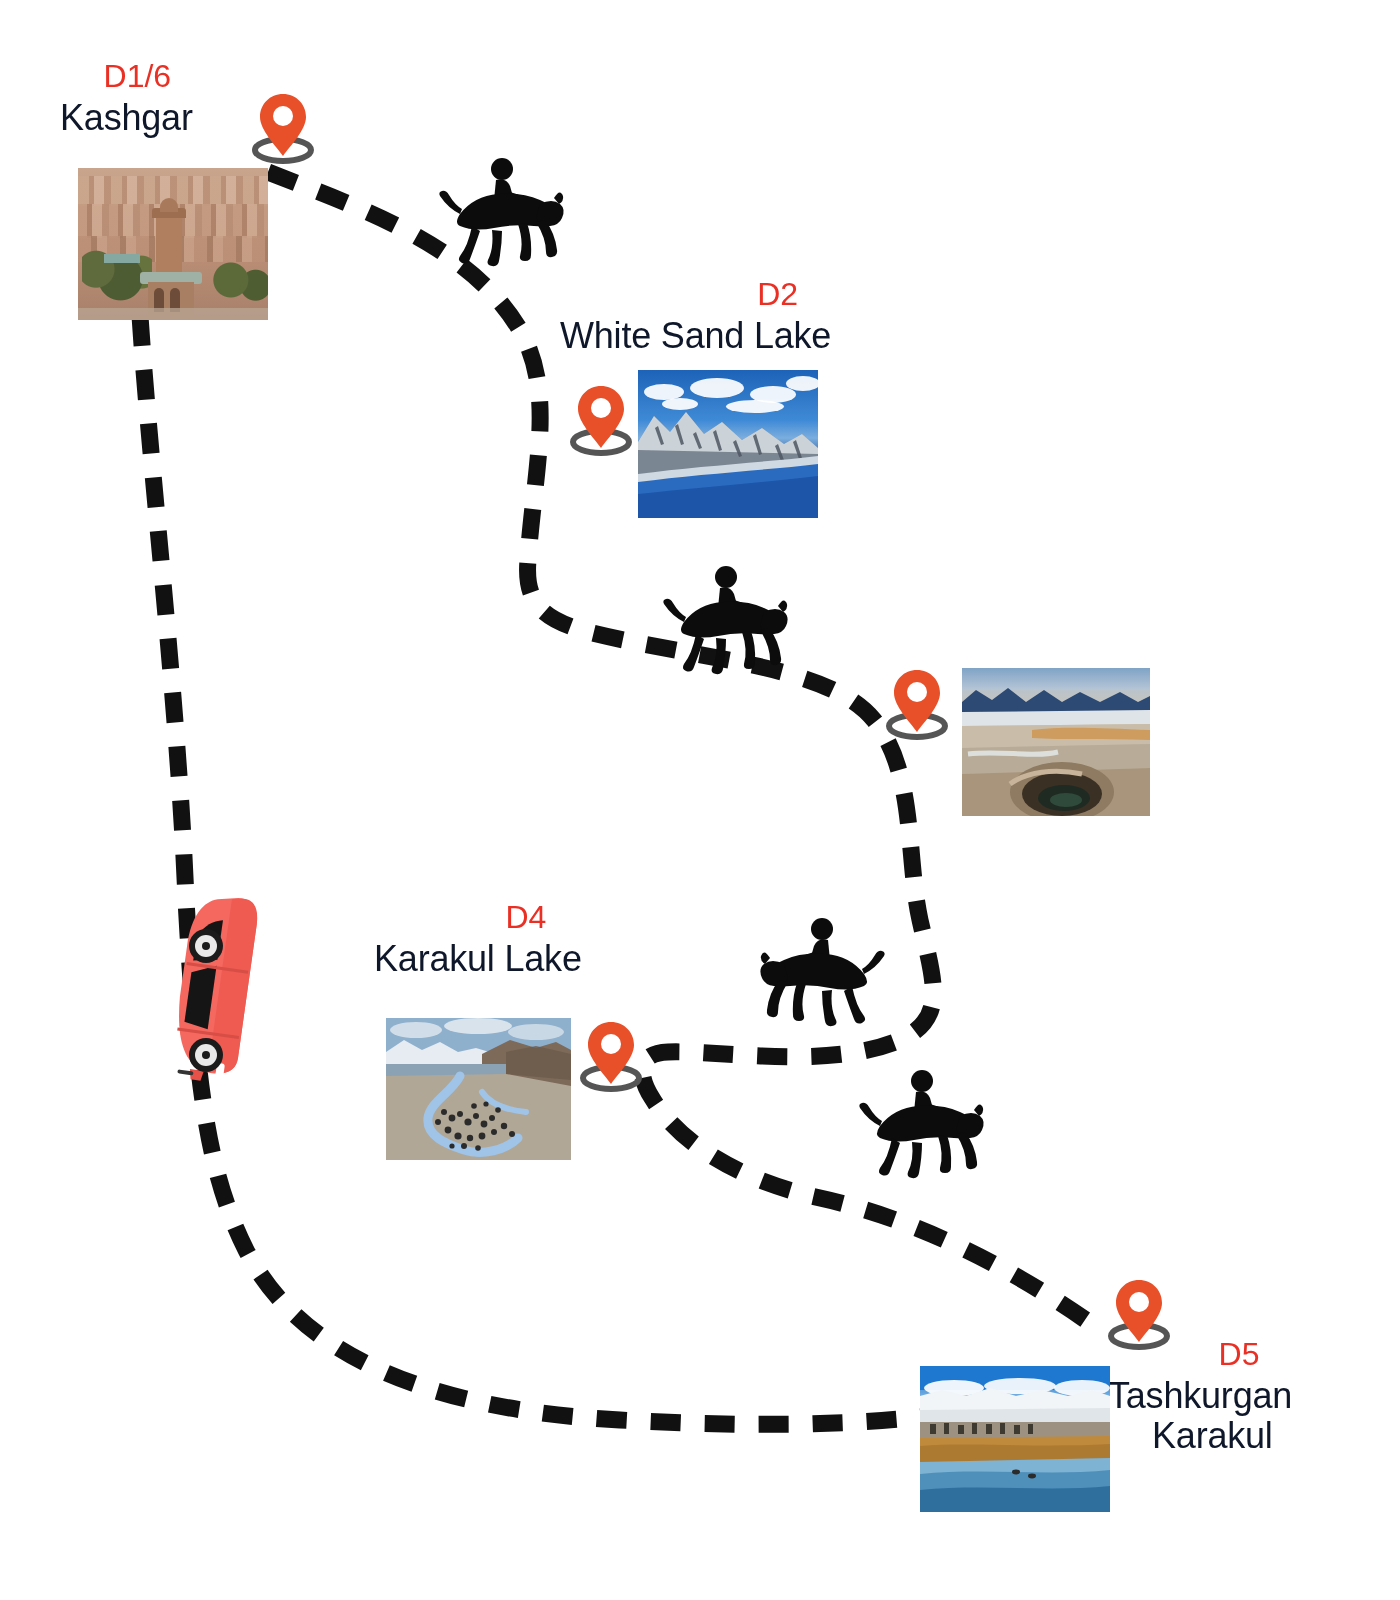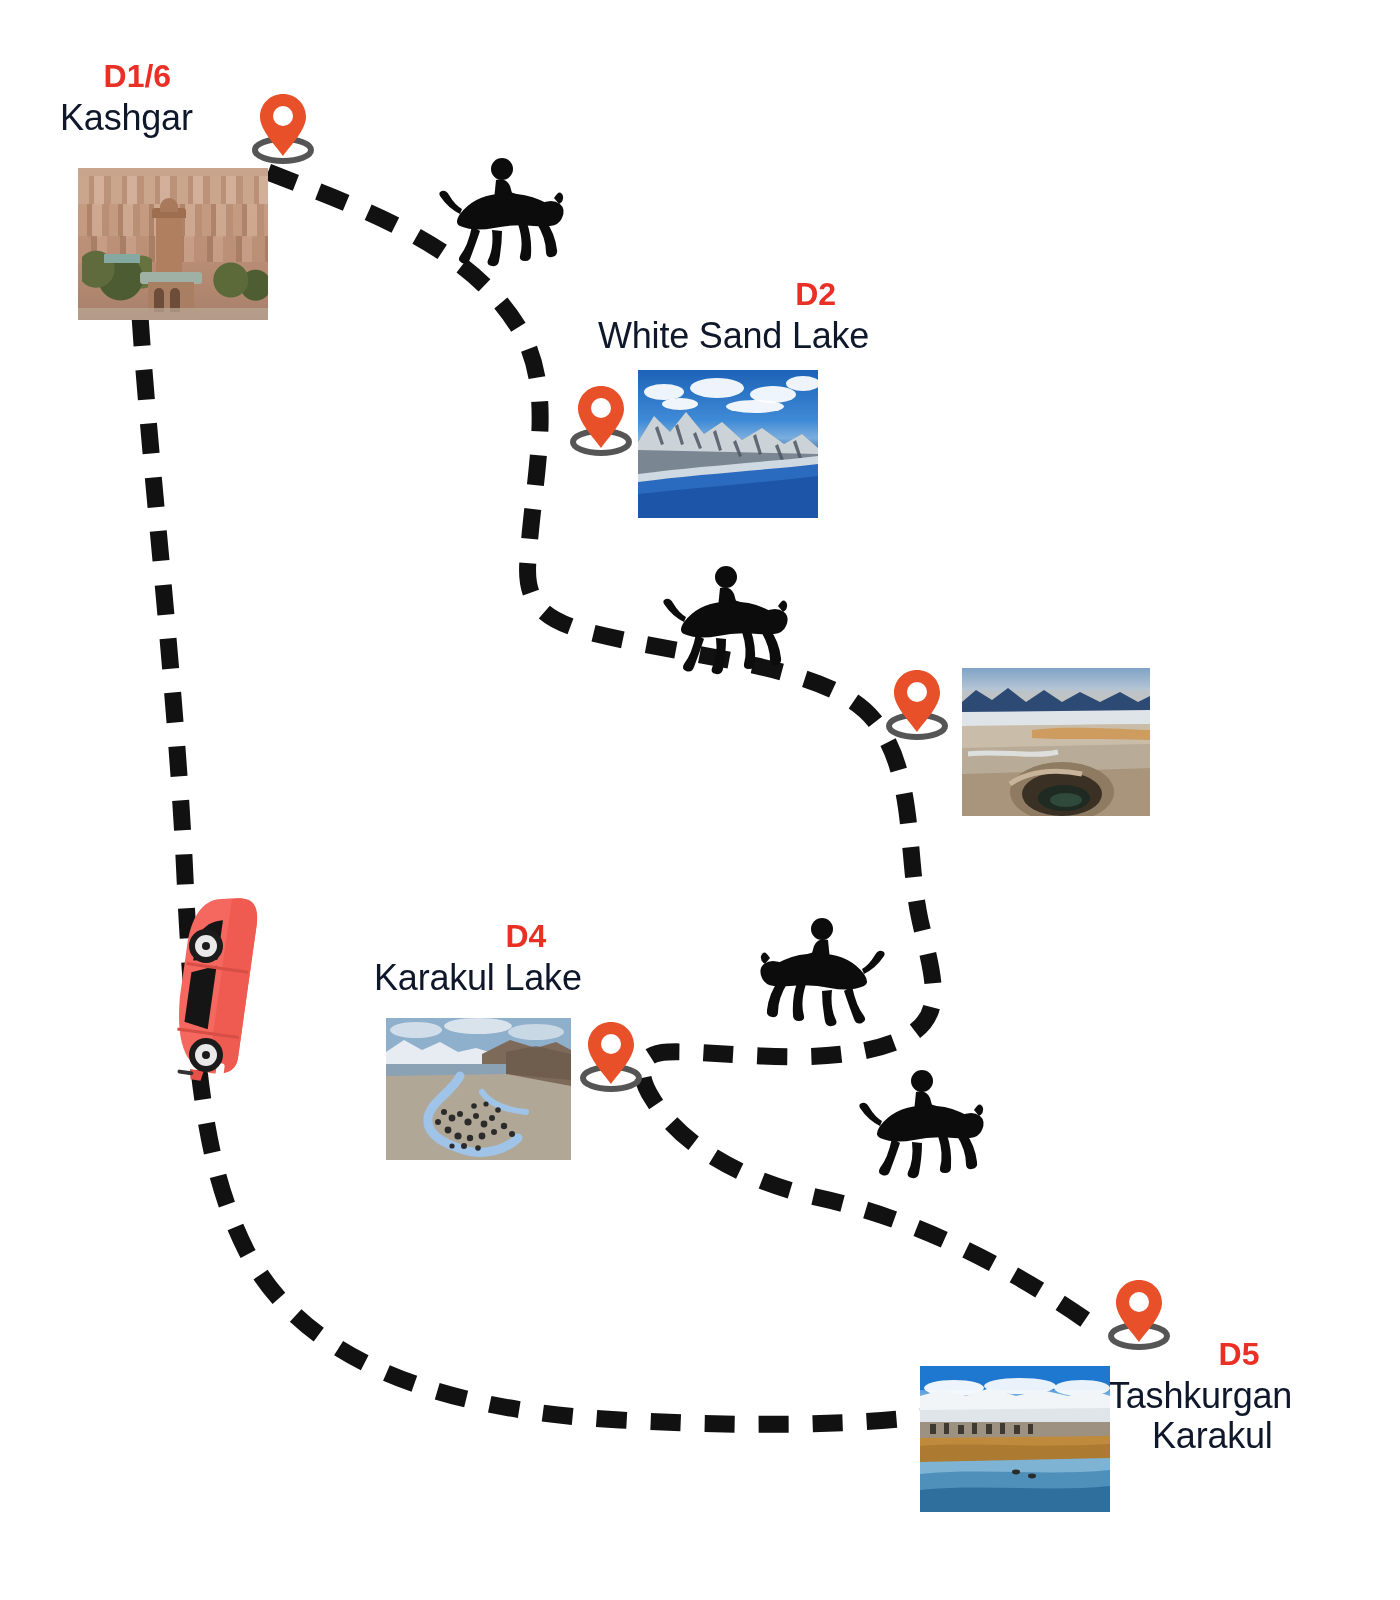--- a/index.html
+++ b/index.html
@@ -21,21 +21,21 @@
     position: absolute;
     left: 0; top: 0;
     width: 1400px;
     height: 1600px;
   }
 
   
   .stop { position: absolute; }
 
   .day-label {
-    font-weight: bold;
+    font-weight: normal;
     font-size: 32px;
     color: #ea3024;
     line-height: 1.05;
     white-space: nowrap;
     text-align: center;
   }
   .place-label {
     font-size: 36px;
     color: #0f172a;
     line-height: 1.12;
@@ -132,21 +132,21 @@
   </div>
 
   <div class="pin" style="left:250px; top:86px;">
     <svg viewBox="0 0 66 78" width="66" height="78">
       <ellipse cx="33" cy="64" rx="28" ry="11" fill="none" stroke="#555555" stroke-width="6"></ellipse>
       <path d="M33 8 C20 8 10 18 10 31 C10 44 26 60 33 70 C40 60 56 44 56 31 C56 18 46 8 33 8 Z" fill="#e8502a"></path>
       <circle cx="33" cy="30" r="10" fill="#ffffff"></circle>
     </svg>
   </div>
 
-  <div class="stop" style="left:598px; top:278px;">
+  <div class="stop" style="left:560px; top:278px;">
     <div class="day-label" style="margin-left:164px;">D2</div>
     <div class="place-label" style="margin-top:4px;text-align:right;">White Sand Lake</div>
   </div>
 
   <div class="photo" style="left:638px; top:370px; width:180px; height:148px;">
     <div style="position:absolute;inset:0;background:linear-gradient(180deg,#1d63b8 0%,#3f8ad6 34%,#7aaede 46%,#2c63aa 58%,#1a4f99 100%);"></div>
     <div class="cloud" style="left:6px;top:14px;width:40px;height:16px;"></div>
     <div class="cloud" style="left:52px;top:8px;width:54px;height:20px;"></div>
     <div class="cloud" style="left:112px;top:16px;width:46px;height:17px;"></div>
     <div class="cloud" style="left:148px;top:6px;width:34px;height:15px;"></div>
@@ -206,21 +206,21 @@
   </div>
 
   <div class="pin" style="left:884px; top:662px;">
     <svg viewBox="0 0 66 78" width="66" height="78">
       <ellipse cx="33" cy="64" rx="28" ry="11" fill="none" stroke="#555555" stroke-width="6"></ellipse>
       <path d="M33 8 C20 8 10 18 10 31 C10 44 26 60 33 70 C40 60 56 44 56 31 C56 18 46 8 33 8 Z" fill="#e8502a"></path>
       <circle cx="33" cy="30" r="10" fill="#ffffff"></circle>
     </svg>
   </div>
 
-  <div class="stop" style="left:374px; top:920px;">
+  <div class="stop" style="left:374px; top:901px;">
     <div class="day-label" style="margin-left:96px;">D4</div>
     <div class="place-label" style="margin-top:4px;">Karakul Lake</div>
   </div>
 
   <div class="photo" style="left:386px; top:1018px; width:185px; height:142px;">
     <div style="position:absolute;inset:0;background:linear-gradient(180deg,#9cb4cb 0%,#b6c4d0 18%,#b6ada0 38%,#aaa193 70%,#9d9487 100%);"></div>
     <svg viewBox="0 0 185 142" width="185" height="142" style="position:absolute;left:0;top:0;">
 
       <rect x="0" y="0" width="185" height="34" fill="#8fb0cd"></rect>
       <ellipse cx="30" cy="12" rx="26" ry="8" fill="#d8e3ec" opacity=".9"></ellipse>

